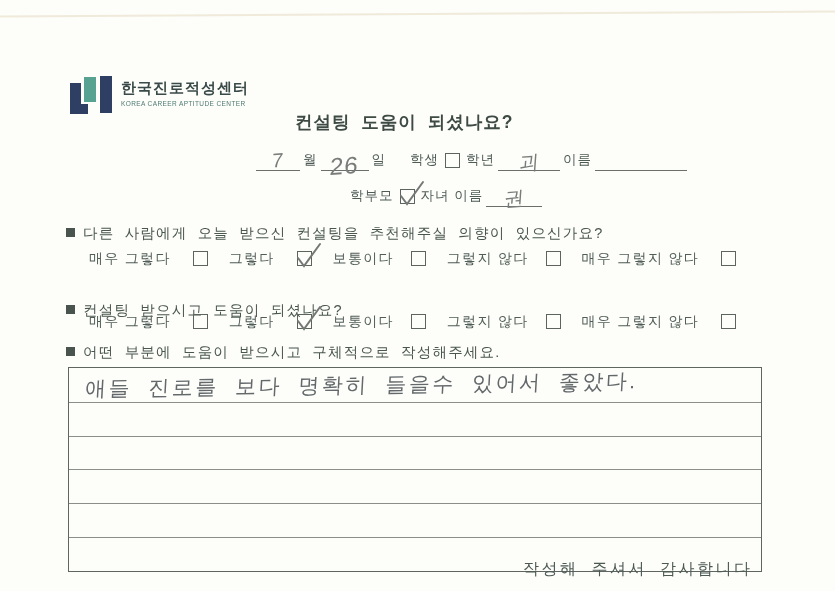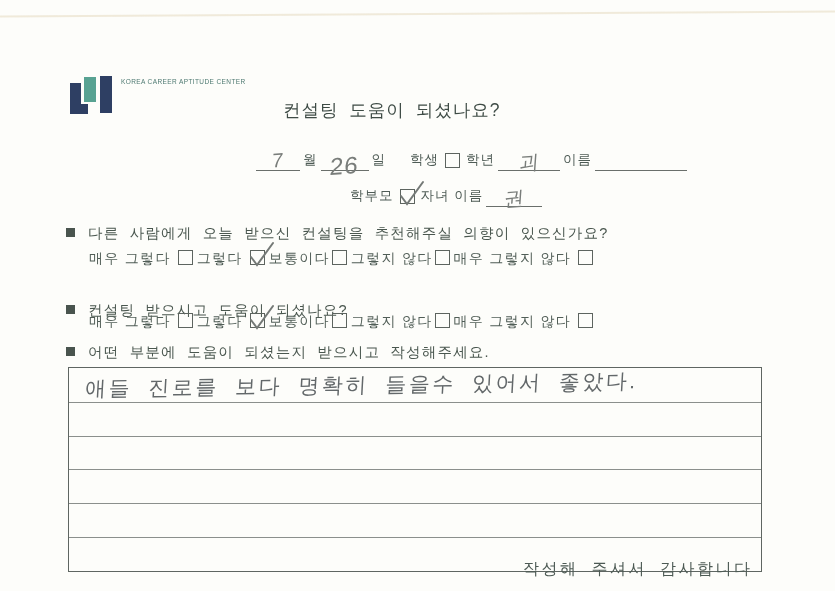--- a/index.html
+++ b/index.html
@@ -14,44 +14,44 @@
   
   .logo{position:absolute;left:70px;top:76px;display:flex;align-items:flex-start;gap:9px;}
   .logo-icon{position:relative;width:42px;height:40px;}
   .logo-icon .p{position:absolute;}
   .logo-icon .l-vert{left:0;top:7px;width:11px;height:31px;background:#2e3f63;}
   .logo-icon .l-foot{left:11px;top:28px;width:7px;height:10px;background:#2e3f63;}
   .logo-icon .mid{left:14px;top:1px;width:12px;height:25px;background:#58a292;}
   .logo-icon .r-vert{left:30px;top:0;width:12px;height:37px;background:#2e3f63;}
   .brand-ko{font-size:15px;font-weight:bold;color:#3a4a49;letter-spacing:1px;margin-top:3px;}
   .brand-en{font-size:6.5px;color:#4f7a72;letter-spacing:.4px;margin-top:2px;}
-  .title{position:absolute;left:283px;top:98px;margin:0;
-    font-size:17.5px;font-weight:normal;color:#3e4b45;letter-spacing:1px;word-spacing:5px;}
+  .title{position:absolute;left:283px;top:98px;margin:12px;
+    font-size:17.5px;font-weight:bold;color:#3e4b45;letter-spacing:1px;word-spacing:5px;}
   
   .info-row{position:absolute;display:flex;align-items:flex-end;font-size:13.5px;
     letter-spacing:1px;color:#4f5c56;}
   .row1{left:256px;top:146px;}
   .row2{left:347px;top:182px;}
   .field{display:inline-block;border-bottom:1.3px solid #6a6f6b;height:24px;
     position:relative;text-align:center;}
   .hand{font-size:20px;color:#797d7a;display:inline-block;
     transform:skewX(-8deg) rotate(-4deg);position:relative;top:3px;}
   .hand.big{font-size:24px;top:6px;}
   .lbl{padding:0 3px 2px 3px;white-space:nowrap;}
   .cb{display:inline-block;width:13px;height:13px;border:1.4px solid #5d645f;
     position:relative;margin:0 3px 3px 3px;background:transparent;}
   .cb svg{position:absolute;left:-4px;top:-13px;overflow:visible;}
   .gap1{width:18px;}
   
   .q-prompt{position:absolute;font-size:14.5px;letter-spacing:1.2px;word-spacing:5px;
-    color:#4a574f;display:flex;align-items:flex-start;gap:13px;white-space:nowrap;}
+    color:#4a574f;display:flex;align-items:flex-start;gap:8px;white-space:nowrap;}
   .bullet{width:9px;height:9px;background:#49544e;margin-top:4px;flex:none;}
   .opts{position:absolute;display:flex;align-items:flex-end;font-size:14px;
     letter-spacing:1.3px;color:#515e57;white-space:nowrap;}
-  .opt{display:flex;align-items:flex-start;margin-right:4px;}
+  .opt{display:flex;align-items:center;margin-right:21px;gap:15px;}
   .opt .olbl{padding-bottom:1px;}
   .opt .cb{margin:0 0 2px 7px;}
   .opt.tight .cb{margin-left:2px;}
   
   .ansbox{position:absolute;left:68px;top:367px;width:694px;height:205px;
     border:1.4px solid #5f6662;box-sizing:border-box;
     display:grid;grid-template-rows:repeat(6,1fr);}
   .ansrow{border-top:1px solid #8b8f8c;}
   .ansrow:first-child{border-top:none;position:relative;}
   .handwriting{position:absolute;left:16px;top:3px;font-size:21px;color:#63686a;
@@ -67,20 +67,21 @@
 <div class="scan-line"></div>
 
 <div class="logo">
   <div class="logo-icon">
     <div class="p l-vert"></div>
     <div class="p l-foot"></div>
     <div class="p mid"></div>
     <div class="p r-vert"></div>
   </div>
   <div class="logo-text">
+    <div class="brand-ko">한국진로적성센터</div>
     <div class="brand-en">KOREA CAREER APTITUDE CENTER</div>
   </div>
 </div>
 
 <h1 class="title">컨설팅 도움이 되셨나요?</h1>
 
 <div class="info-row row1">
   <span class="field" style="width:44px"><span class="hand">7</span></span>
   <span class="lbl">월</span>
   <span class="field" style="width:48px"><span class="hand big">26</span></span>
@@ -162,21 +163,21 @@
       <span class="cb"></span>
     </span>
   <span class="opt">
       <span class="olbl">매우 그렇지 않다</span>
       <span class="cb"></span>
     </span>
 </div>
 
 <div class="q-prompt" style="left:66px;top:343px">
   <span class="bullet"></span>
-  <span>어떤 부분에 도움이 되셨는지 받으시고 작성해주세요.</span>
+  <span>어떤 부분에 도움이 받으시고 구체적으로 작성해주세요.</span>
 </div>
 
 <div class="ansbox">
   <div class="ansrow">
     <span class="handwriting">애들 진로를 보다 명확히 들을수 있어서 좋았다.</span>
   </div>
   <div class="ansrow"></div>
   <div class="ansrow"></div>
   <div class="ansrow"></div>
   <div class="ansrow"></div>

